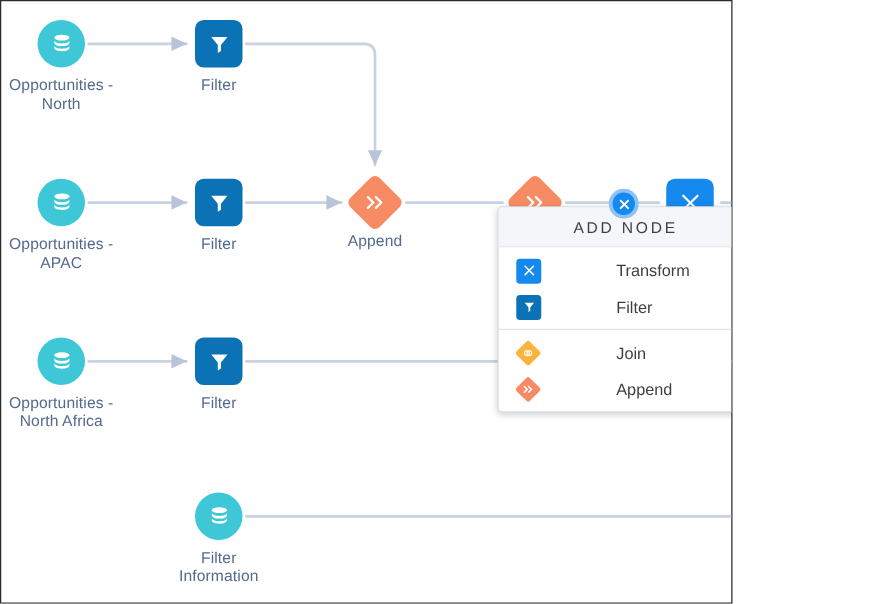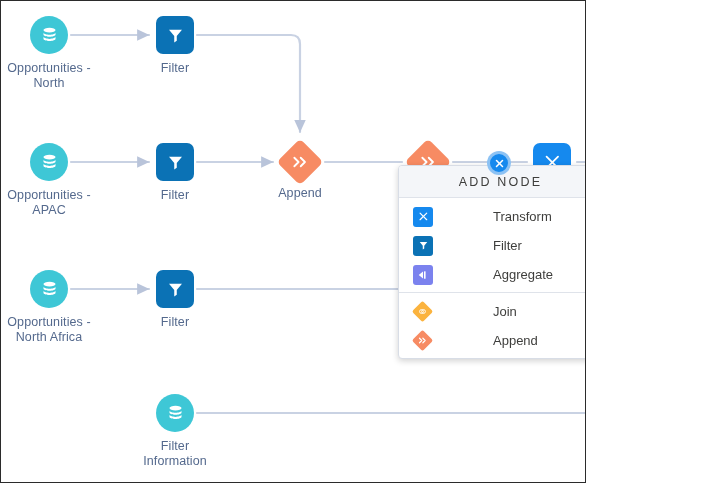--- a/index.html
+++ b/index.html
@@ -314,29 +314,20 @@
 
       <div class="pitem">
         <span class="pico blued">
           <svg class="gi" width="11" height="11" viewBox="0 0 24 24" fill="#ffffff">
             <path d="M3.8 4.6h16.4L13.6 12.6v6.1l-3.2 2.1v-8.2z"></path>
           </svg>
         </span>
         <span class="plabel">Filter</span>
       </div>
 
-      <div class="pitem">
-        <span class="pico violet">
-          <svg class="gi" width="12" height="12" viewBox="0 0 24 24" fill="#ffffff">
-            <rect x="14" y="4.5" width="3.2" height="15" rx="1"></rect>
-            <path d="M12 4.8 L12 19.2 L3.5 12 z"></path>
-          </svg>
-        </span>
-        <span class="plabel">Aggregate</span>
-      </div>
     </div>
 
     <div class="plist second">
       <div class="pitem">
         <span class="pico dia join">
           <svg class="gi" width="9" height="9" viewBox="0 0 24 24" fill="none" stroke="#ffffff" stroke-width="2.4">
             <circle cx="9.3" cy="12" r="5.1"></circle>
               <circle cx="14.7" cy="12" r="5.1"></circle>
           </svg>
         </span>

